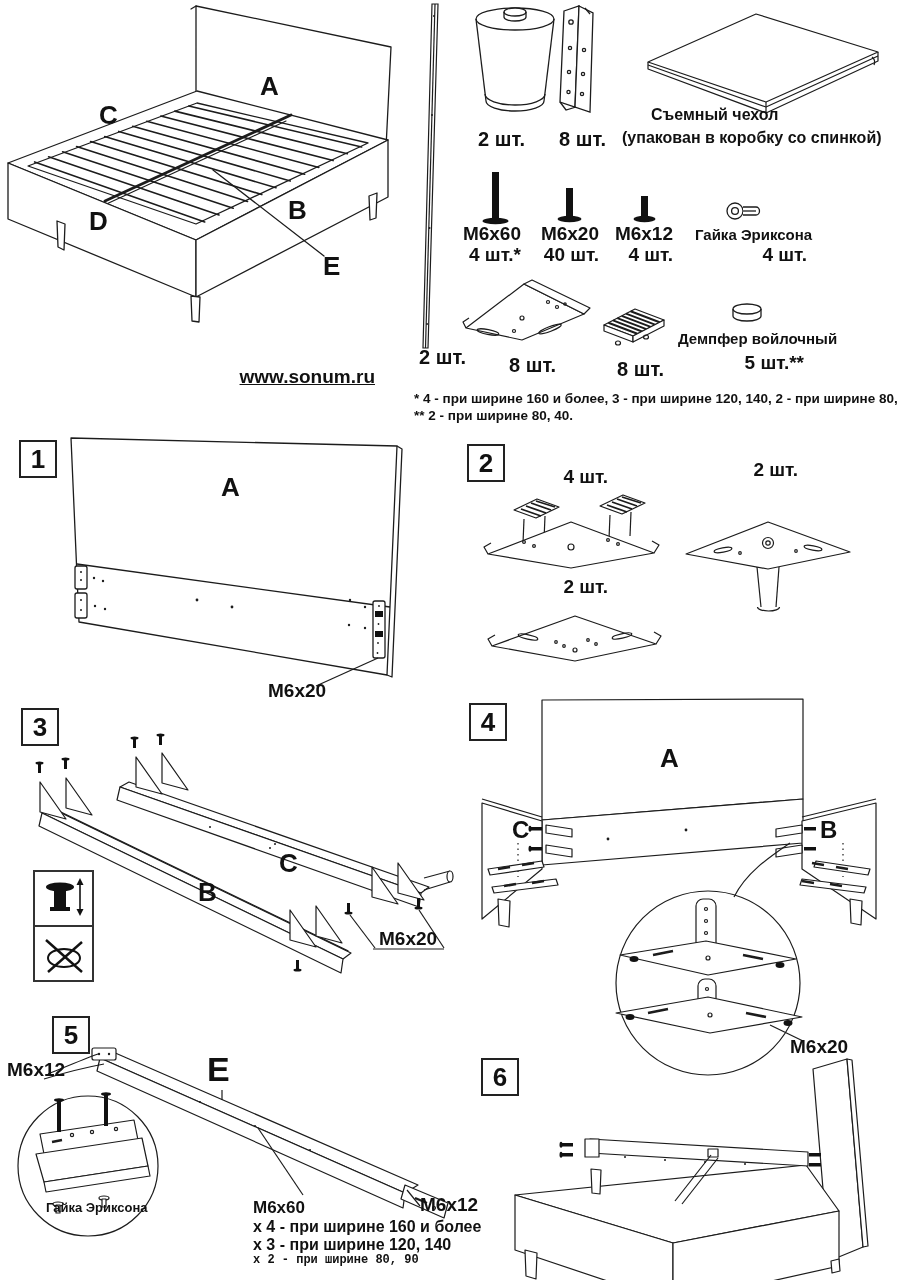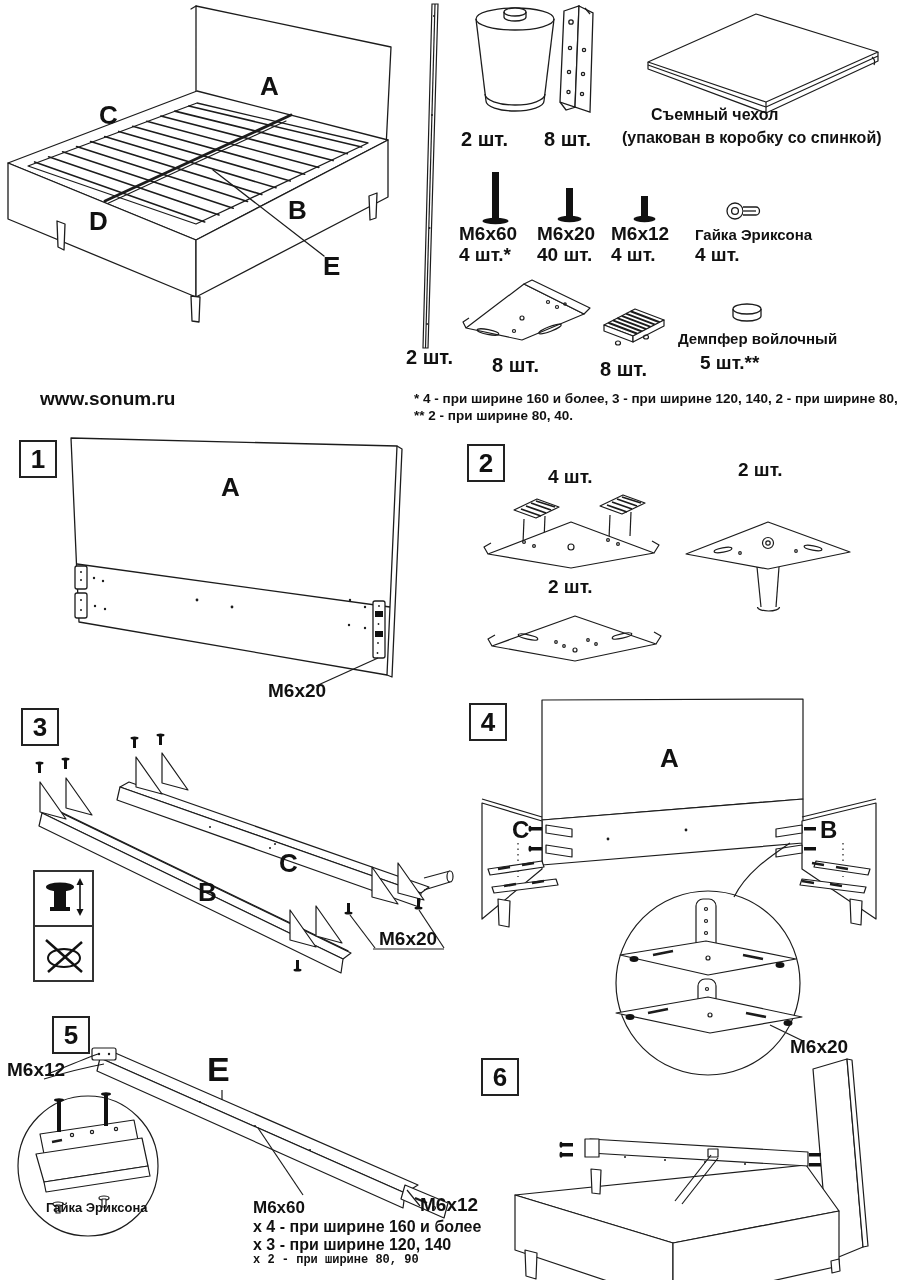--- a/index.html
+++ b/index.html
@@ -1,20 +1,20 @@
 <!DOCTYPE html>
 <html><head>
 <meta charset="utf-8">
 <style>
   html,body{margin:0;padding:0;background:#fff;}
   .page{position:relative;width:900px;height:1280px;background:#fff;overflow:hidden;
         font-family:"Liberation Sans","DejaVu Sans",sans-serif;color:#111;}
   svg.d{position:absolute;overflow:visible;}
   .t{position:absolute;font-weight:700;color:#111;white-space:nowrap;line-height:1.1;}
-  .c{text-align:left;}
+  .c{text-align:right;}
   .numbox{position:absolute;width:34px;height:34px;border:2.5px solid #222;background:#fff;
           display:flex;align-items:center;justify-content:center;
           font-size:26px;font-weight:700;color:#111;}
   .warnbox{position:absolute;left:33px;top:870px;width:57px;height:108px;border:2px solid #333;background:#fff;}
   .warncell{width:100%;height:53px;display:flex;align-items:center;justify-content:center;}
   .warncell.first{border-bottom:2px solid #333;}
 </style>
 </head>
 <body>
 
@@ -36,21 +36,21 @@
       <polygon points="369,196 377,193 376,218 370,220" fill="#fff"></polygon>
       <line x1="213" y1="170" x2="324" y2="256"></line>
     </g>
   </svg>
   <div class="t" style="left:260px;top:72px;font-size:26px;">A</div>
   <div class="t" style="left:99px;top:101px;font-size:26px;">C</div>
   <div class="t" style="left:89px;top:207px;font-size:26px;">D</div>
   <div class="t" style="left:288px;top:196px;font-size:26px;">B</div>
   <div class="t" style="left:323px;top:252px;font-size:26px;">E</div>
 
-  <div class="t c" style="left:40px;top:389px;width:335px;font-size:19px;">www.sonum.ru</div>
+  <div class="t c" style="left:40px;top:367px;width:335px;font-size:19px;text-decoration:underline;">www.sonum.ru</div>
 
   <svg class="d" style="left:405px;top:0" width="58" height="352" viewBox="0 0 58 352">
     <g fill="none" stroke="#1c1c1c" stroke-width="1.2">
       <polygon points="27,4 33,4 23,348 18,348" fill="#fff"></polygon>
       <line x1="30" y1="4" x2="20.5" y2="348"></line>
       <circle cx="29" cy="16" r="1" fill="#1c1c1c" stroke="none"></circle>
       <circle cx="27" cy="115" r="1" fill="#1c1c1c" stroke="none"></circle>
       <circle cx="24.5" cy="228" r="1" fill="#1c1c1c" stroke="none"></circle>
       <circle cx="22" cy="324" r="1" fill="#1c1c1c" stroke="none"></circle>
     </g>

